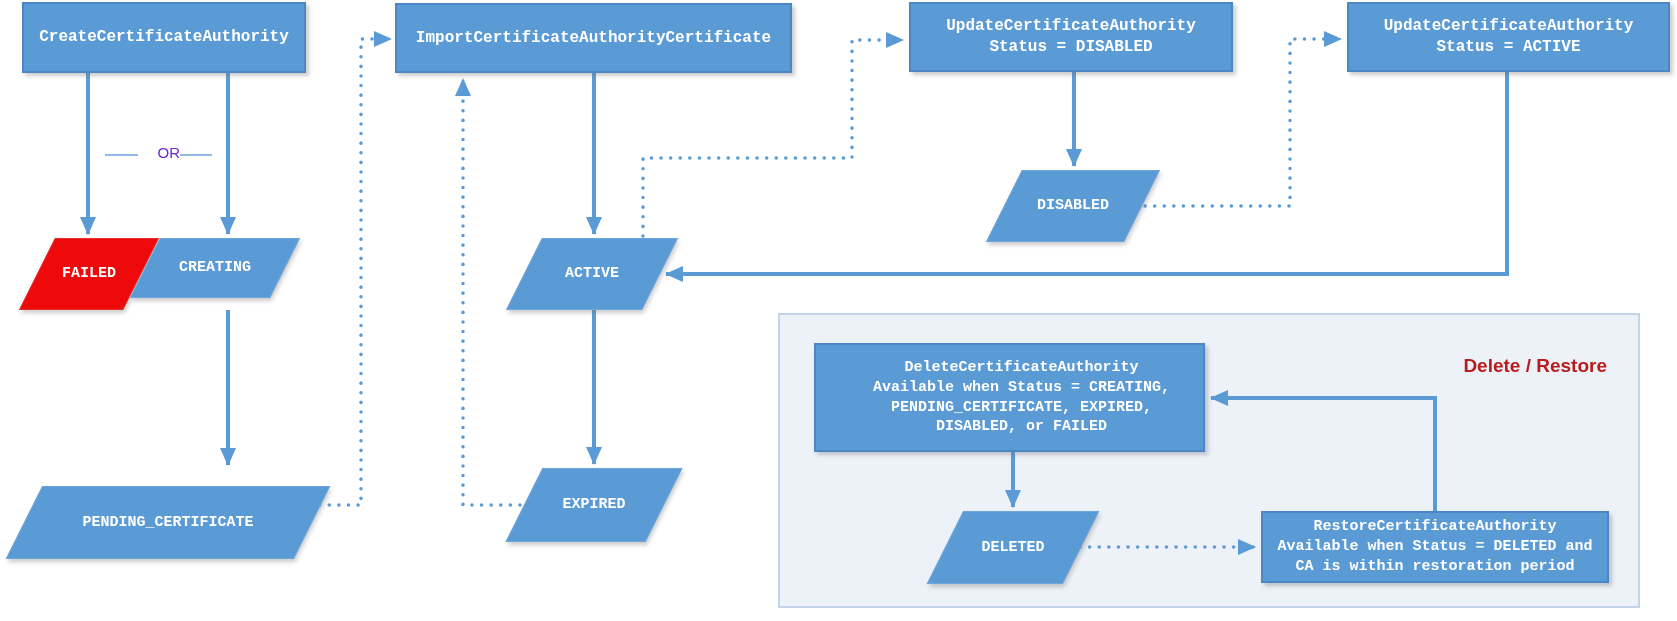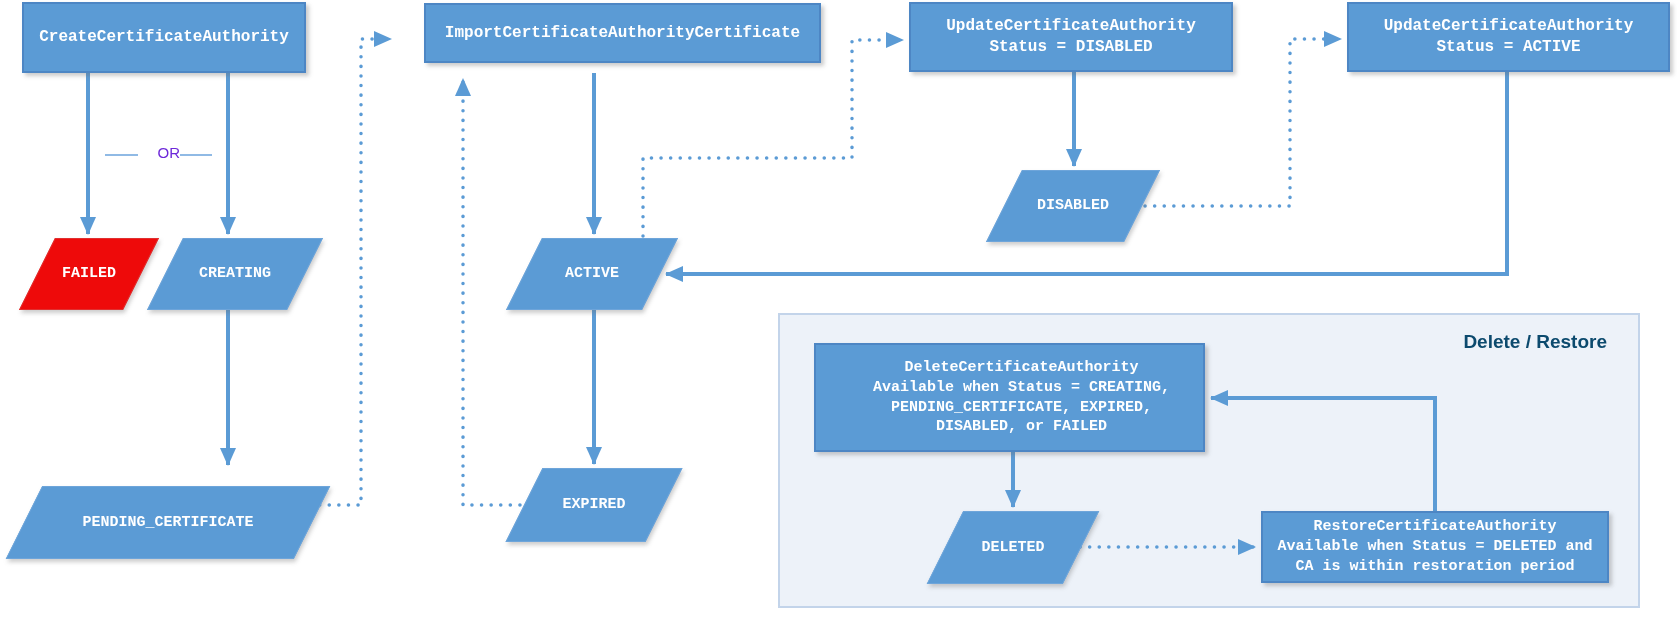--- a/index.html
+++ b/index.html
@@ -30,23 +30,23 @@
     transform:skewX(-26.57deg);
     box-shadow:3px 3px 4px rgba(110,110,110,.35);
   }
   .para-red .para-bg { background:#ee0a0a; border-color:#e03030; }
 
   .panel {
     position:absolute; left:778px; top:313px; width:862px; height:295px;
     background:#edf2f9; border:2px solid #c3d4ea; box-sizing:border-box; z-index:1;
   }
   .panel-title {
-    position:absolute; top:16px; right:31px;
+    position:absolute; top:40px; right:31px;
     font-family:"Liberation Sans", sans-serif; font-weight:700;
-    font-size:19px; color:#0c4a6e; z-index:2;
+    font-size:19px; color:#b91c1c; z-index:2;
   }
 
   .or-label {
     position:absolute; left:138px; top:144px; width:42px; z-index:3;
     background:#ffffff; text-align:right;
     font-family:"Liberation Sans", sans-serif; font-size:15px; color:#6d28d9;
   }
 </style>
 </head>
 <body>
@@ -82,21 +82,21 @@
     <path d="M1145,206 L1290,206 L1290,39 L1341,39" stroke="#5b9bd5" stroke-width="3.5" fill="none" stroke-linecap="round" stroke-dasharray="0.1 9.5" marker-end="url(#arr)"></path>
     <path d="M1080,547 L1255,547" stroke="#5b9bd5" stroke-width="3.5" fill="none" stroke-linecap="round" stroke-dasharray="0.1 9.5" marker-end="url(#arr)"></path>
   </svg>
 
   <div class="or-label">OR</div>
 
   <div class="node box" style="left:22px; top:2px; width:284px; height:71px;">
     <span class="nlabel">CreateCertificateAuthority</span>
   </div>
 
-  <div class="node box" style="left:395px; top:3px; width:397px; height:60px;margin-left:29px;">
+  <div class="node box" style="left:395px; top:3px; width:397px; height:70px;">
     <span class="nlabel">ImportCertificateAuthorityCertificate</span>
   </div>
 
   <div class="node box" style="left:909px; top:2px; width:324px; height:70px;">
     <span class="nlabel">UpdateCertificateAuthority
 Status = DISABLED</span>
   </div>
 
   <div class="node box" style="left:1347px; top:2px; width:323px; height:70px;">
     <span class="nlabel">UpdateCertificateAuthority
@@ -114,21 +114,21 @@
     <span class="nlabel small">RestoreCertificateAuthority
 Available when Status = DELETED and
 CA is within restoration period</span>
   </div>
 
   <div class="node para para-red" style="left:18px; top:238px; width:142px; height:72px;">
     <span class="para-bg"></span>
     <span class="nlabel" style="font-size:15px">FAILED</span>
   </div>
 
-  <div class="node para" style="left:146px; top:238px; width:178px; height:72px;">
+  <div class="node para" style="left:126px; top:238px; width:178px; height:60px;">
     <span class="para-bg"></span>
     <span class="nlabel" style="font-size:15px">CREATING</span>
   </div>
 
   <div class="node para" style="left:5px; top:469px; width:326px; height:73px;margin-top:17px;">
     <span class="para-bg"></span>
     <span class="nlabel" style="font-size:15px">PENDING_CERTIFICATE</span>
   </div>
 
   <div class="node para" style="left:505px; top:238px; width:174px; height:72px;">

